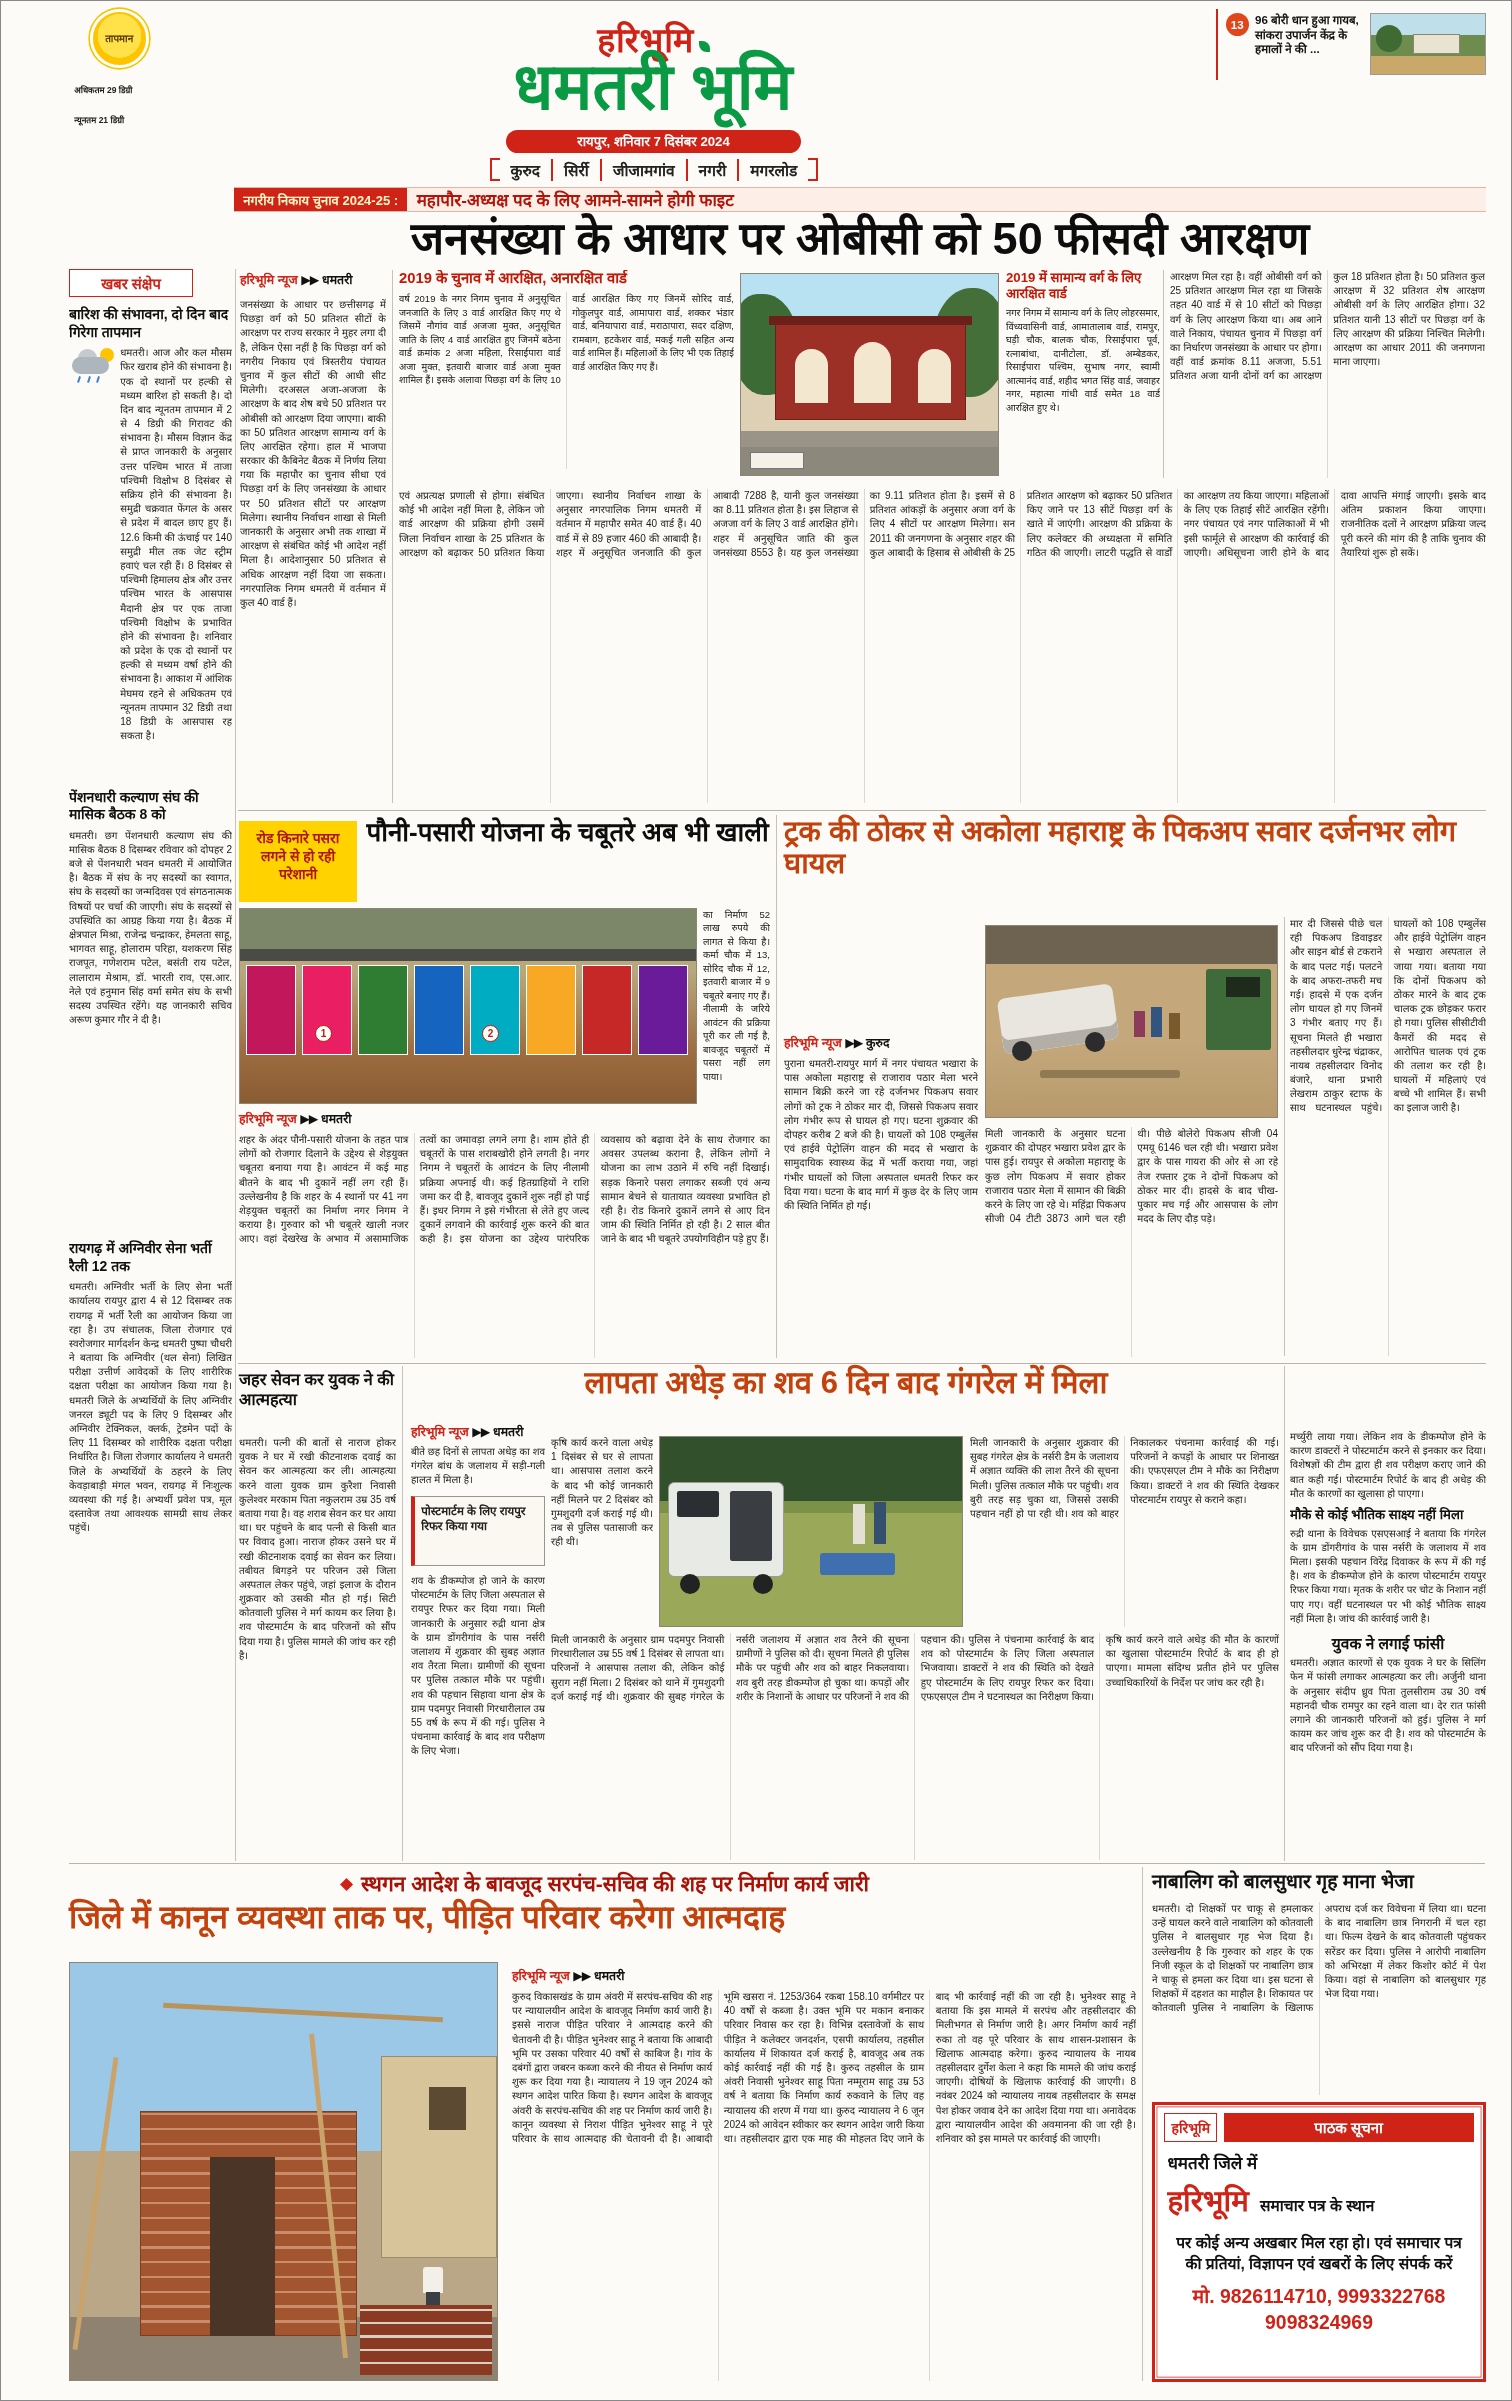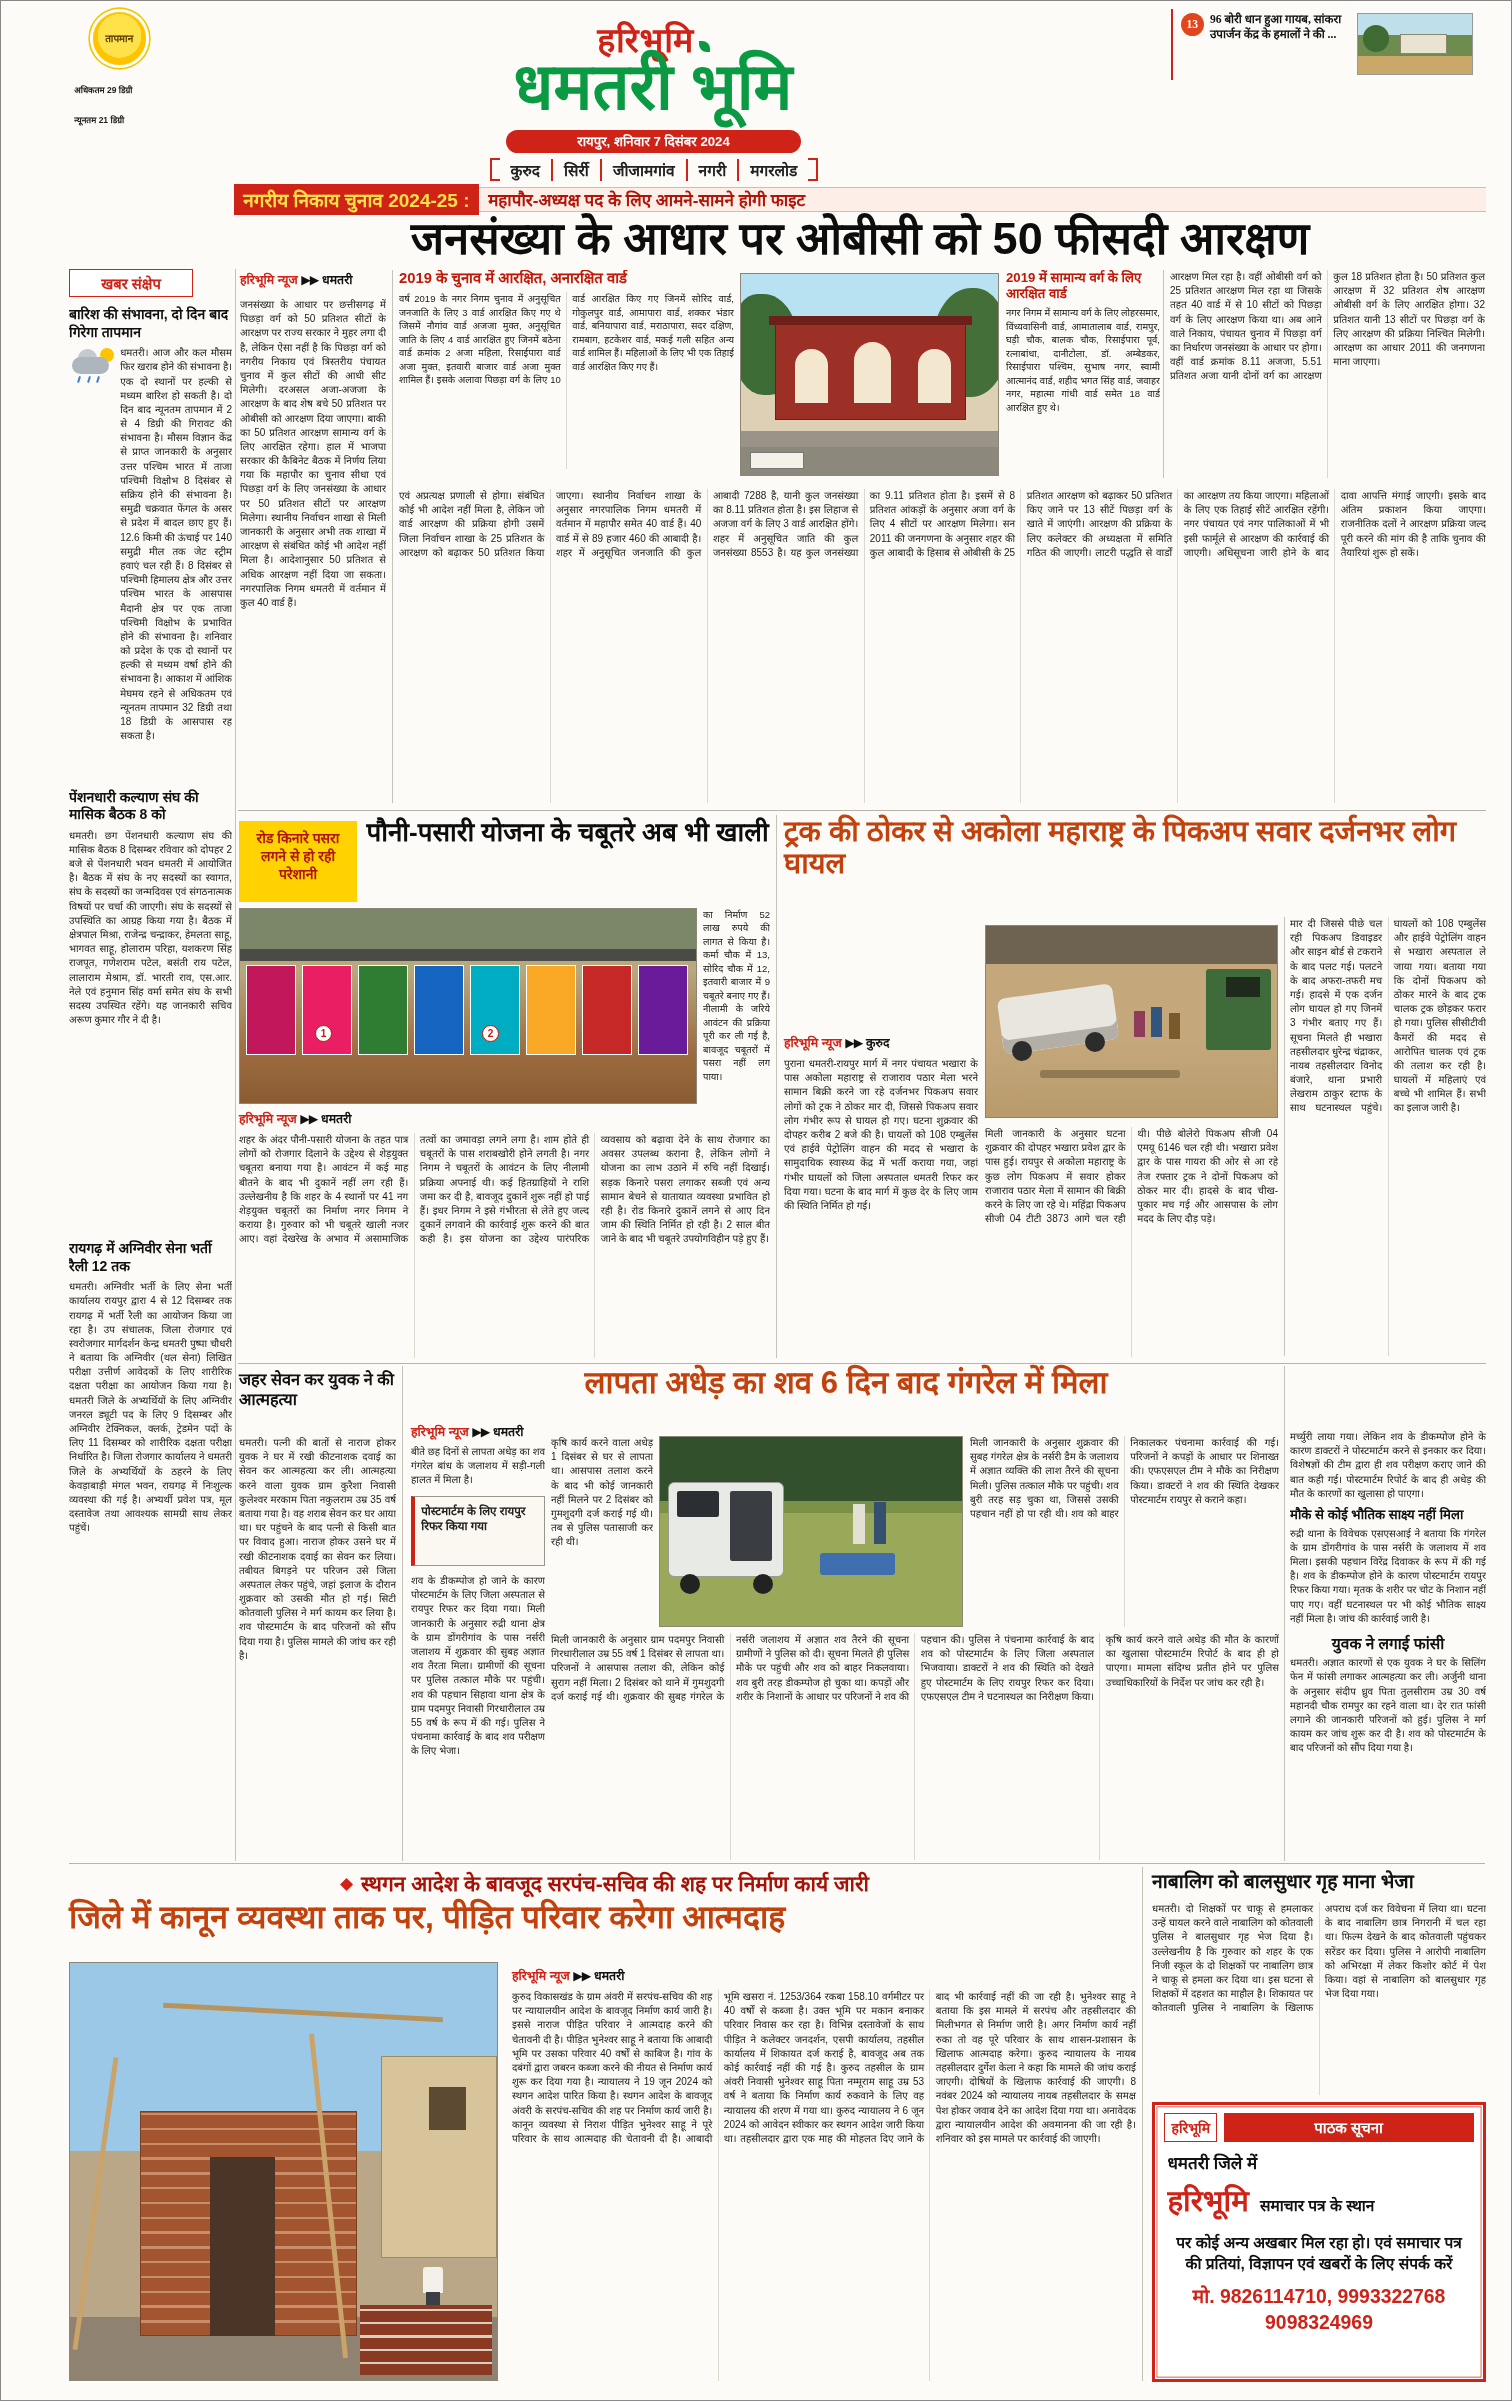--- a/index.html
+++ b/index.html
@@ -35,21 +35,21 @@
   .brk-l { border-right:none; margin-right:11px; } .brk-r { border-left:none; margin-left:11px; }
   .city + .city { border-left:2.3px solid #d02318; padding-left:11px; margin-left:11px; }
   .briefs { border-left:2.3px solid #d02318; padding-left:7.8px; }
   .brief-row { display:flex; align-items:flex-start; gap:6.2px; padding:4.7px 0; }
   .brief-row + .brief-row { border-top:0.8px dotted #b3aea2; }
   .pg-circle { min-width:23px; height:23px; border-radius:50%; background:#e0451c; color:#fff;
                font-size:11.6px; font-weight:bold; display:flex; align-items:center; justify-content:center; }
   .brief-title { flex:1; font-size:11.6px; font-weight:bold; line-height:1.25; color:#131313; }
   .brief-photo { width:116px; height:62px; position:relative; overflow:hidden; border:0.8px solid #999; }
   .strip { display:flex; align-items:center; background:#fdeee8; border-top:0.8px solid #e4b4a6; border-bottom:0.8px solid #e4b4a6; }
-  .strip-label { background:#d02318; color:#fde047; font-size:19px; font-weight:bold; padding:2.3px 9.3px; }
+  .strip-label { background:#d02318; color:#fef9c3; font-size:13px; font-weight:bold; padding:2.3px 9.3px; }
   .strip-text { color:#b01508; font-size:17px; font-weight:bold; padding-left:9.3px; }
   .h-xl { font-size:45px; font-weight:800; color:#0d0d0d; text-align:center; line-height:1.05; }
   .h-l  { font-size:31px; font-weight:800; color:#c2410c; line-height:1.12; }
   .h-m  { font-size:26px; font-weight:800; color:#0d0d0d; line-height:1.12; }
   .h-s  { font-size:15.5px; font-weight:bold; color:#111; line-height:1.25; }
   .box-title { font-size:14.8px; font-weight:bold; color:#c21807; line-height:1.2; margin-bottom:4.7px; }
   .nb-label { border:1.6px solid #d02318; color:#d02318; font-size:14.8px; font-weight:bold;
               text-align:center; width:124px; padding:3.1px 0; margin-bottom:9.3px; background:#fff; }
   .nb-head { font-size:14px; font-weight:bold; color:#101010; line-height:1.25; margin:7.8px 0 4.7px; }
   .cloud { position:relative; width:45px; height:31px; float:left; margin:1.6px 6.2px 1.6px 0; }
@@ -102,21 +102,21 @@
     <div class="abs cities" style="left:256px;top:151px;width:660px;">
       <span class="brk brk-l"></span>
       <span class="city">कुरुद</span>
       <span class="city">सिर्री</span>
       <span class="city">जीजामगांव</span>
       <span class="city">नगरी</span>
       <span class="city">मगरलोड</span>
       <span class="brk brk-r"></span>
     </div>
 
-    <div class="abs briefs" style="right:13px;top:1.6px;width:302px;font-family:Liberation Serif, serif;">
+    <div class="abs briefs" style="right:0;top:1.6px;width:270px;">
       <div class="brief-row">
         <div class="pg-circle">13</div>
         <div class="brief-title">96 बोरी धान हुआ गायब, सांकरा उपार्जन केंद्र के हमालों ने की ...</div>
         <div class="brief-photo">
           <div class="ph" style="inset:0;background:linear-gradient(#bfe0ea 0 35%,#6f8c4f 35% 70%,#caa86a 70% 100%);"></div>
           <div class="ph" style="left:42px;top:20px;width:47px;height:20px;background:#e9e4d2;border:0.8px solid #8b8672;"></div>
           <div class="ph" style="left:4.7px;top:11px;width:26.4px;height:26.4px;background:#3f6b33;border-radius:50%;"></div>
         </div>
       </div>
     </div>

